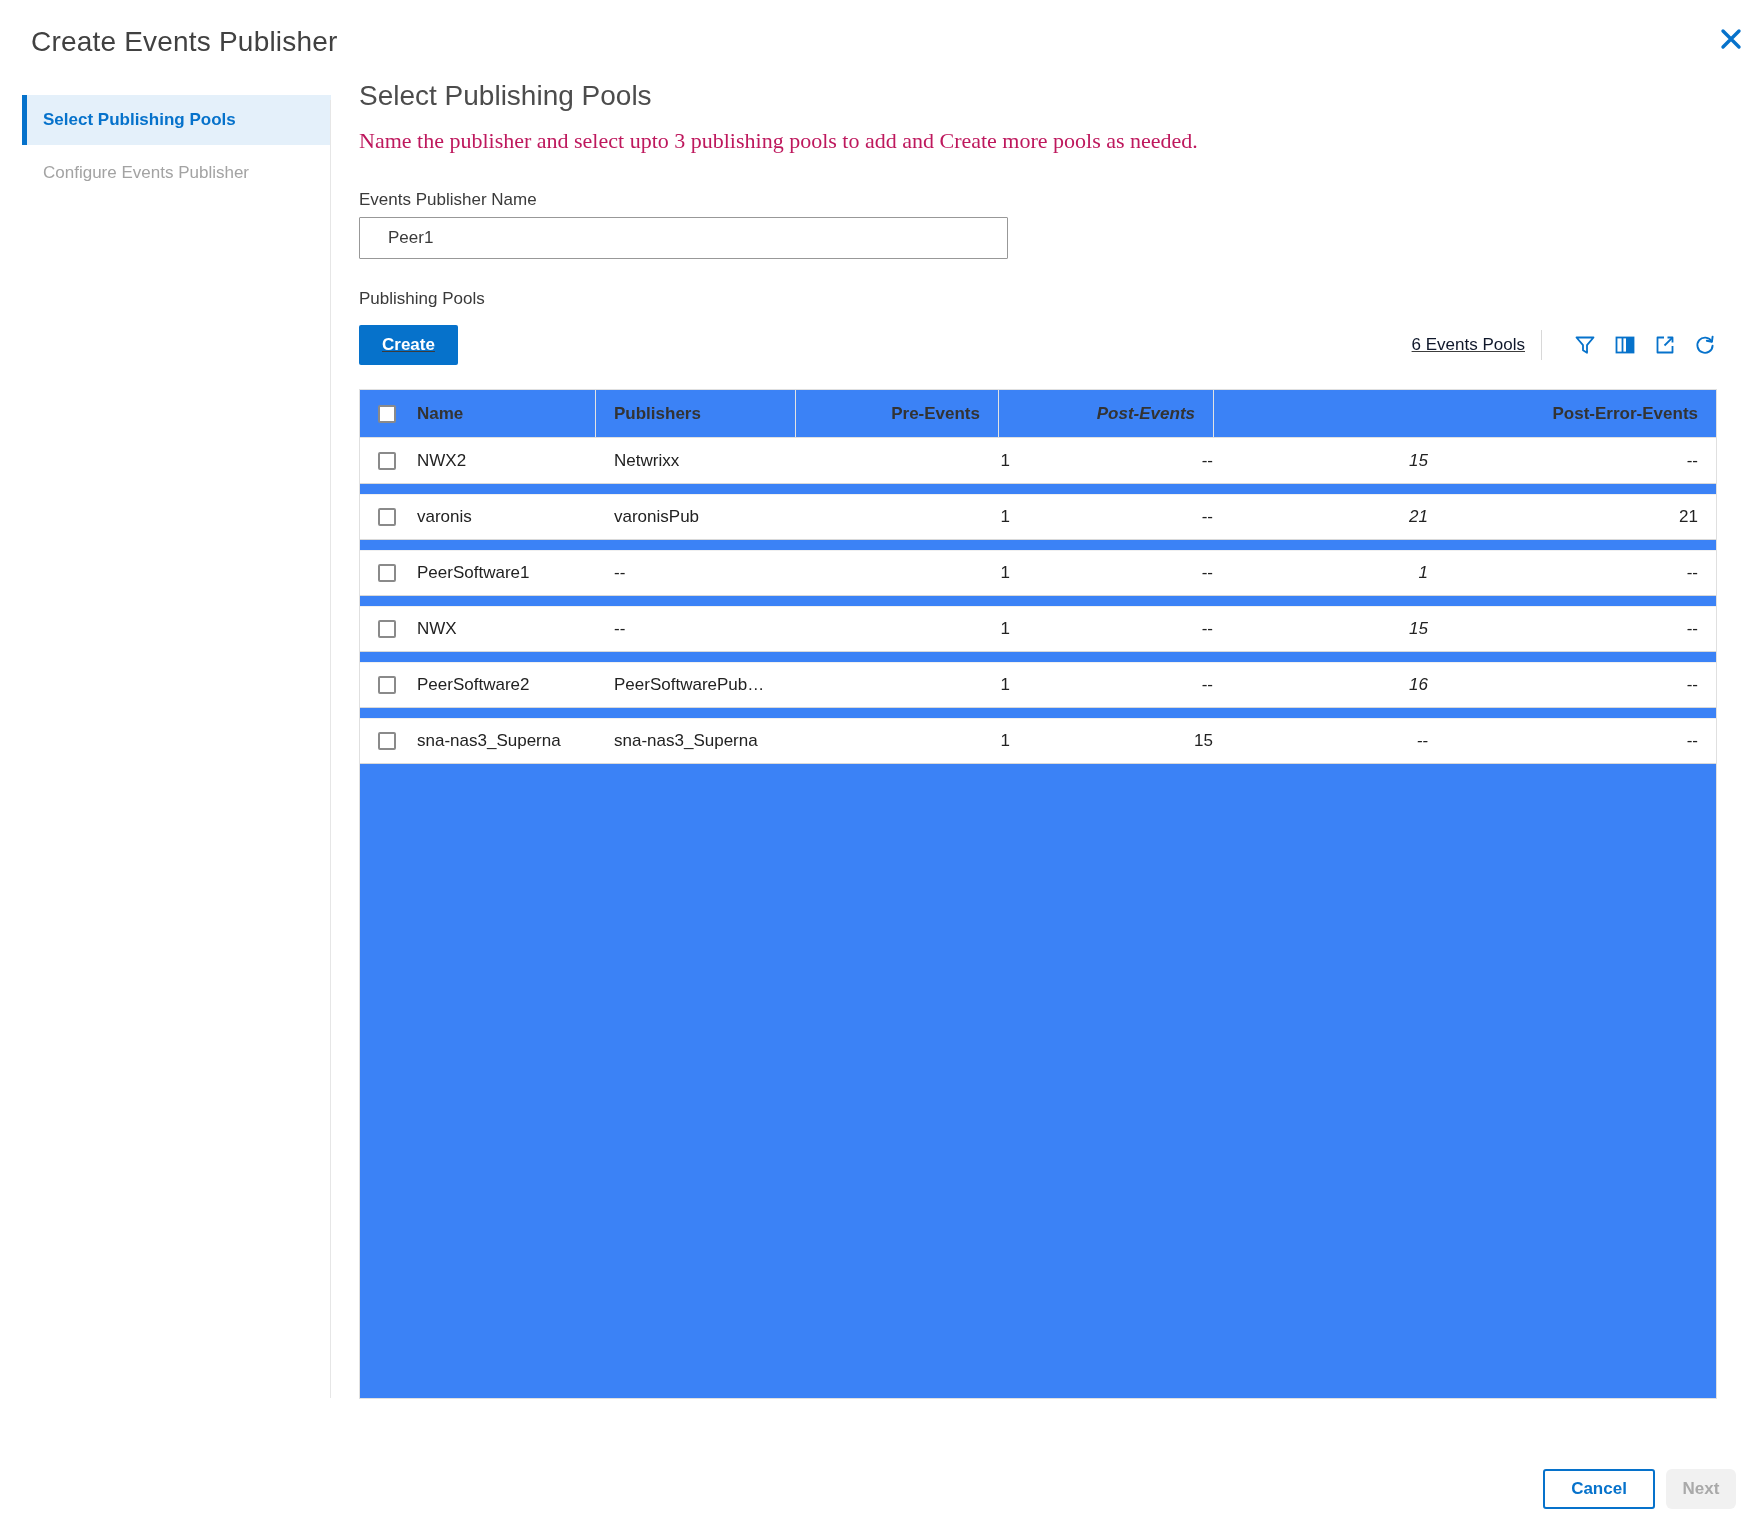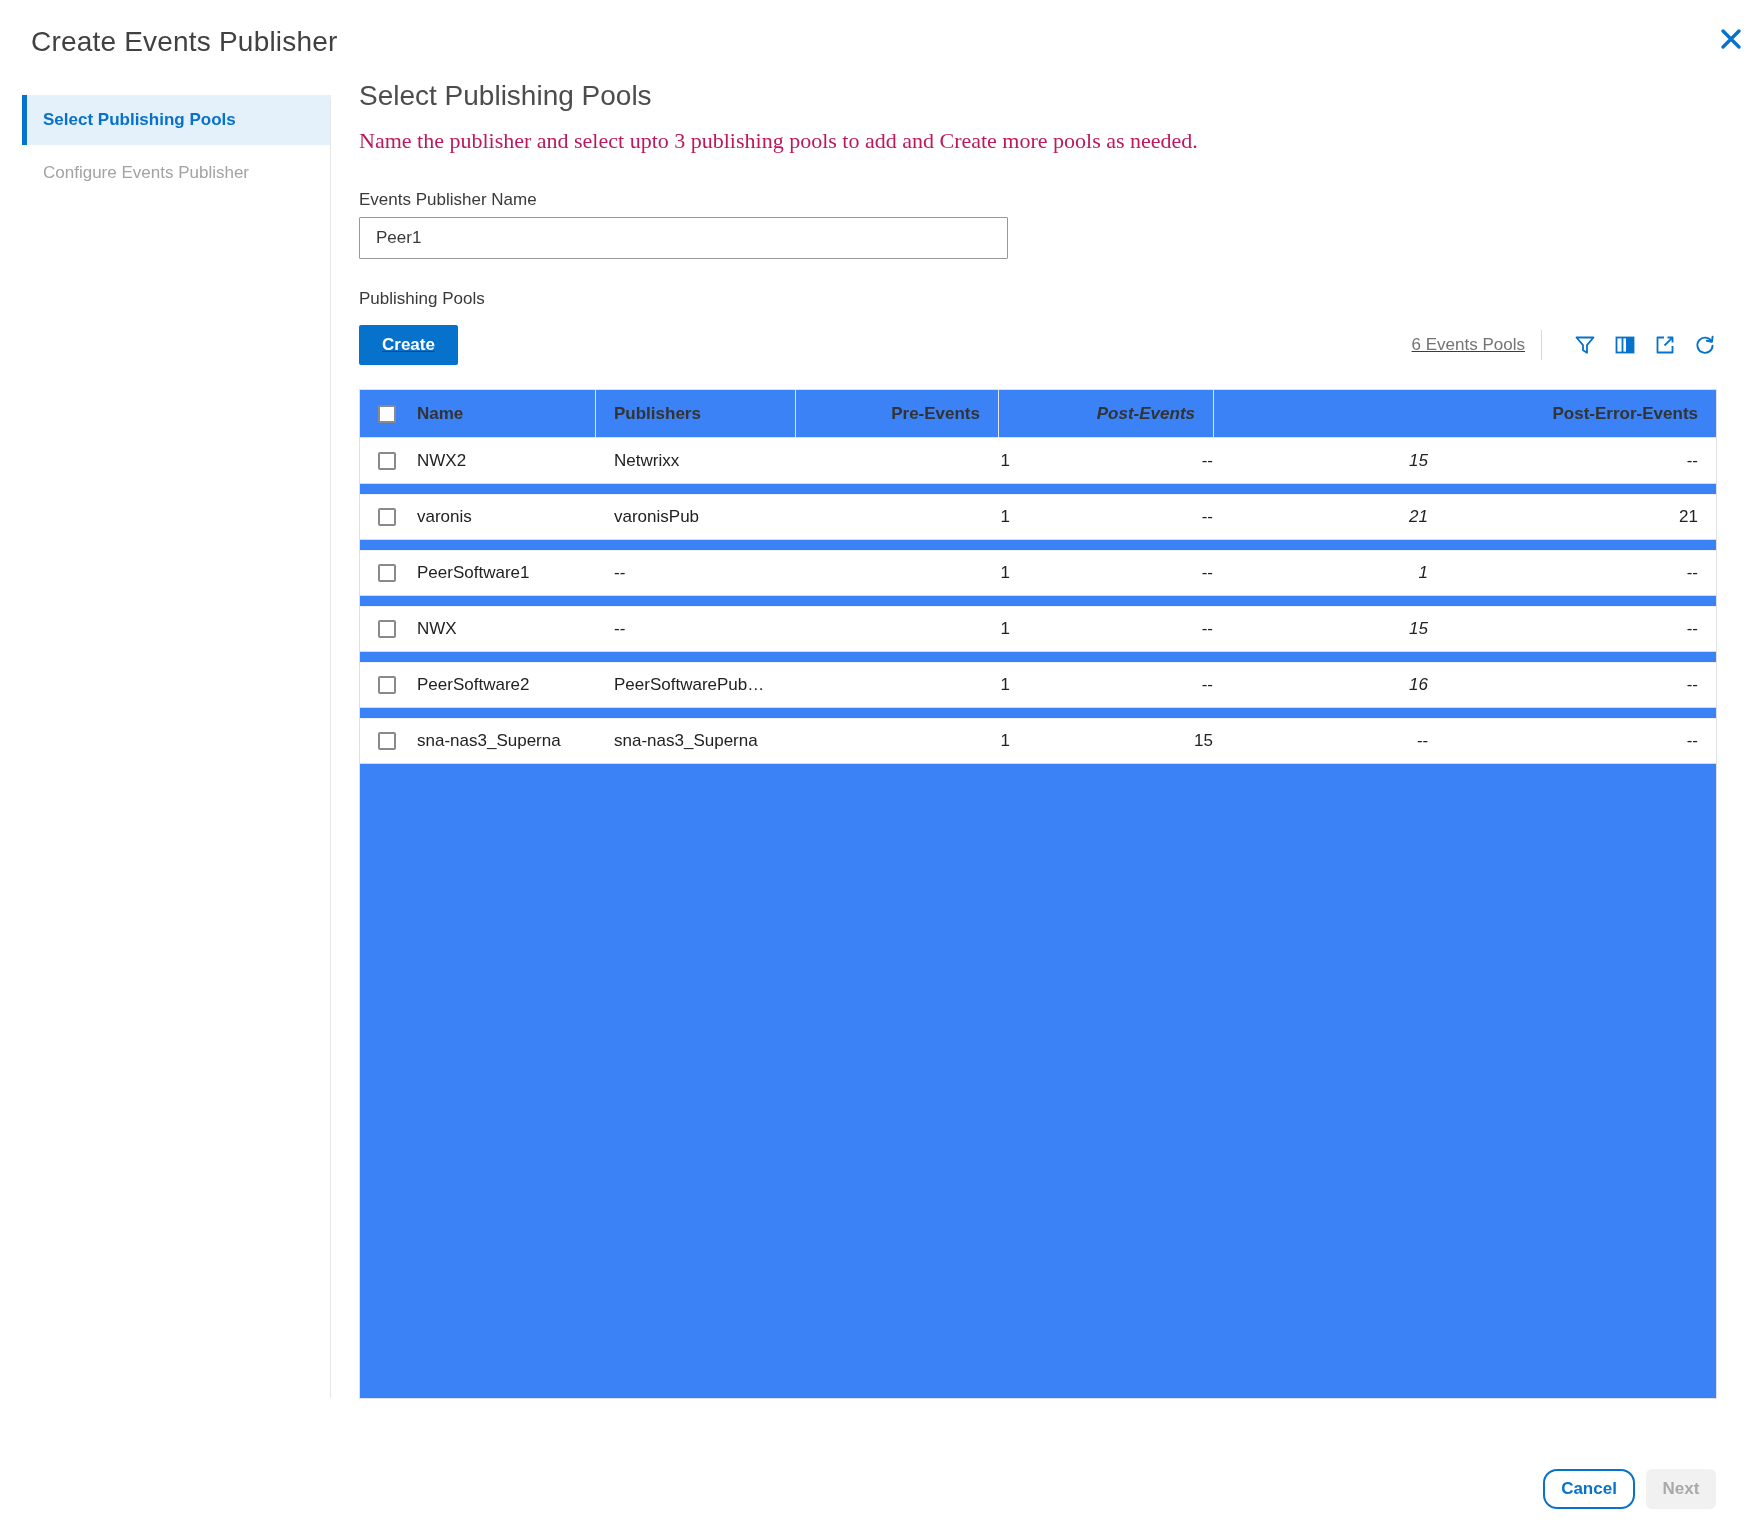--- a/index.html
+++ b/index.html
@@ -39,33 +39,33 @@
 
   
   .main { position:absolute; left:359px; top:80px; width:1358px; }
   .content-heading { font-size:28px; font-weight:400; color:#4c4c4c; }
   .content-desc { margin-top:16px; font-size:22px; color:#be185d;font-family:Liberation Serif, serif; }
   .field-label { margin-top:36px; font-size:17px; color:#3a3a3a; }
   .name-input {
     margin-top:7px; width:649px; height:42px;
     border:1px solid #989898; border-radius:1px;
     font-family:"Liberation Sans", sans-serif;
-    font-size:17px; color:#3a3a3a; padding:0 16px; outline:none; display:block;
+    font-size:17px; color:#3a3a3a; padding:0 28px; outline:none; display:block;
   }
   .pools-label { margin-top:30px; font-size:17px; color:#3a3a3a; }
 
   
   .toolbar { margin-top:16px; display:flex; height:40px;text-decoration:underline; }
   .create-btn {
     background:var(--accent); color:#ffffff; border:none; border-radius:2px;
     height:40px; padding:0 23px; font-size:17px; font-weight:bold;
     font-family:"Liberation Sans", sans-serif; cursor:pointer;
   }
   .toolbar-right { margin-left:auto; display:flex; align-items:center; }
-  .pool-count { font-size:17px; color:#737373; margin-right:16px; }
+  .pool-count { font-size:17px; color:#0f172a; margin-right:16px; }
   .v-divider { width:1px; height:30px; background:#d8d8d8; margin-right:15px; }
   .icon-btn {
     width:24px; height:24px; margin-left:16px; cursor:pointer;
     display:flex; align-items:center; justify-content:center;
   }
 
   
   .table {
     margin-top:24px; height:1010px;
     border-left:1px solid #e0e0e0; border-right:1px solid #e0e0e0;
@@ -94,22 +94,22 @@
 
   .checkbox {
     width:18px; height:18px; flex:0 0 18px;
     border:2px solid #8a8a8a; border-radius:2px; background:#fff;
     margin-right:21px; cursor:pointer;
   }
 
   
   .footer { position:absolute; left:1543px; top:1469px; display:flex; }
   .cancel-btn {
-    width:92px; height:40px; background:#fff; color:var(--accent);
-    border:2px solid var(--accent); border-radius:14px;
+    width:112px; height:40px; background:#fff; color:var(--accent);
+    border:2px solid var(--accent); border-radius:3px;
     font-size:17px; font-weight:bold; font-family:"Liberation Sans", sans-serif;
     cursor:pointer;
   }
   .next-btn {
     width:70px; height:40px; margin-left:11px;
     background:#f1f1f1; color:#a9a9a9; border:none; border-radius:6px;
     font-size:17px; font-weight:bold; font-family:"Liberation Sans", sans-serif;
     cursor:default;
   }
   svg { display:block; }

